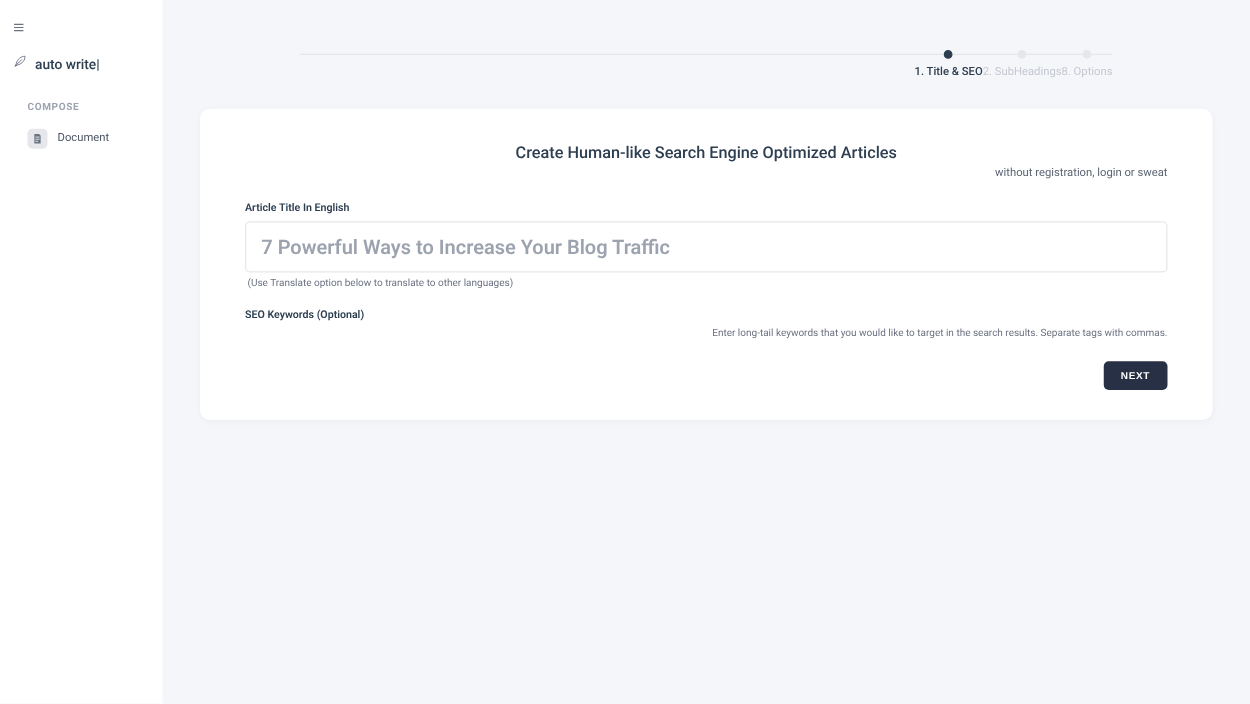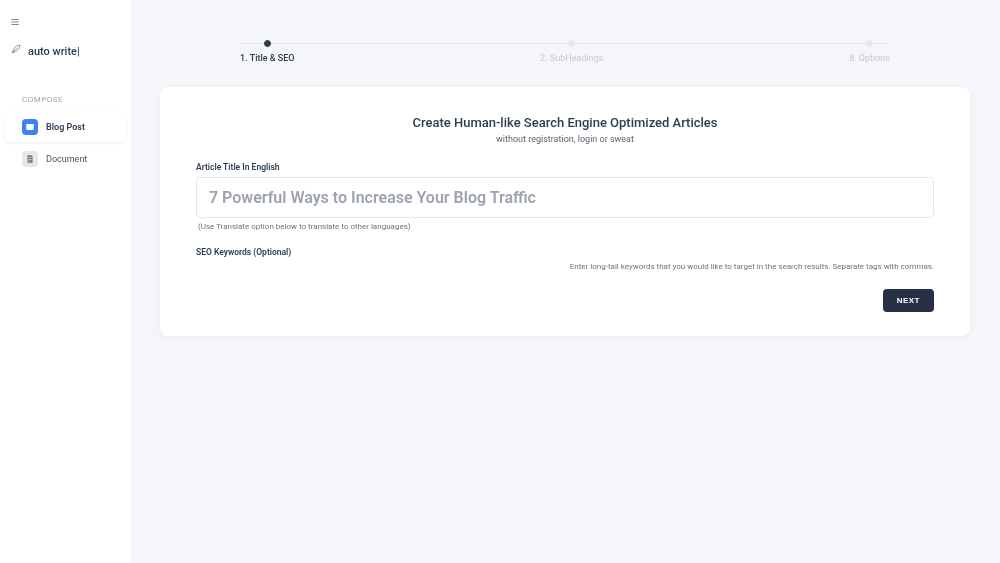--- a/index.html
+++ b/index.html
@@ -35,25 +35,24 @@
       height: 16px;
       color: #6b7280;
     }
     .brand-name {
       font-size: 11px;
       font-weight: 500;
       color: #2c3e50;
     }
     .section-label {
       font-size: 8px;
-      font-weight: 400;
+      font-weight: 700;
       color: #9ca3af;
       letter-spacing: 0.5px;
       padding: 6px 14px 6px 22px;
-      margin-top: 14px;
     }
     .nav-item {
       display: flex;
       align-items: center;
       gap: 8px;
       padding: 7px 10px 7px 22px;
       font-size: 9px;
       color: #4b5563;
       cursor: pointer;
       border-radius: 0 6px 6px 0;
@@ -86,21 +85,21 @@
       color: #6b7280;
     }
     .main {
       flex: 1;
       padding: 30px 30px 20px 30px;
       overflow: auto;
     }
     .steps {
       display: flex;
       align-items: center;
-      justify-content: space-between;
+      justify-content: flex-end;
       margin: 10px 80px 24px 80px;
       position: relative;
     }
     .steps::before {
       content: "";
       position: absolute;
       top: 3px;
       left: 0;
       right: 0;
       height: 1px;
@@ -146,20 +145,21 @@
     }
     .card-title {
       font-size: 13px;
       font-weight: 500;
       color: #2c3e50;
       margin-bottom: 4px;
     }
     .card-subtitle {
       font-size: 9px;
       color: #5b6472;
+      text-align: right;
     }
     .form-group {
       margin-bottom: 16px;
     }
     .form-label {
       font-size: 8.5px;
       font-weight: 600;
       color: #2c3e50;
       display: block;
       margin-bottom: 5px;
@@ -241,29 +241,20 @@
     <span>
       <svg class="brand-logo" viewBox="0 0 24 24" fill="none" stroke="currentColor" stroke-width="1.5">
         <path d="M20 4c-6 0-12 4-14 12l-2 4 4-2c8-2 12-8 12-14z"></path>
         <line x1="15" y1="9" x2="4" y2="20"></line>
       </svg>
     </span>
     <span class="brand-name">auto write|</span>
   </div>
   <div class="section-label">COMPOSE</div>
 
-  <div class="nav-item active">
-    <span class="nav-icon">
-      <svg width="10" height="10" viewBox="0 0 24 24" fill="currentColor">
-          <rect x="3" y="5" width="18" height="14" rx="2"></rect>
-          <rect x="3" y="5" width="18" height="4" fill="#fff" opacity="0.4"></rect>
-        </svg>
-    </span>
-    <span>Blog Post</span>
-  </div>
   <div class="nav-item">
     <span class="nav-icon">
       <svg width="10" height="10" viewBox="0 0 24 24" fill="currentColor">
           <path d="M6 3h9l3 3v15H6z"></path>
           <rect x="8" y="8" width="8" height="1.5" fill="#fff"></rect>
           <rect x="8" y="12" width="8" height="1.5" fill="#fff"></rect>
           <rect x="8" y="16" width="5" height="1.5" fill="#fff"></rect>
         </svg>
     </span>
     <span>Document</span>

